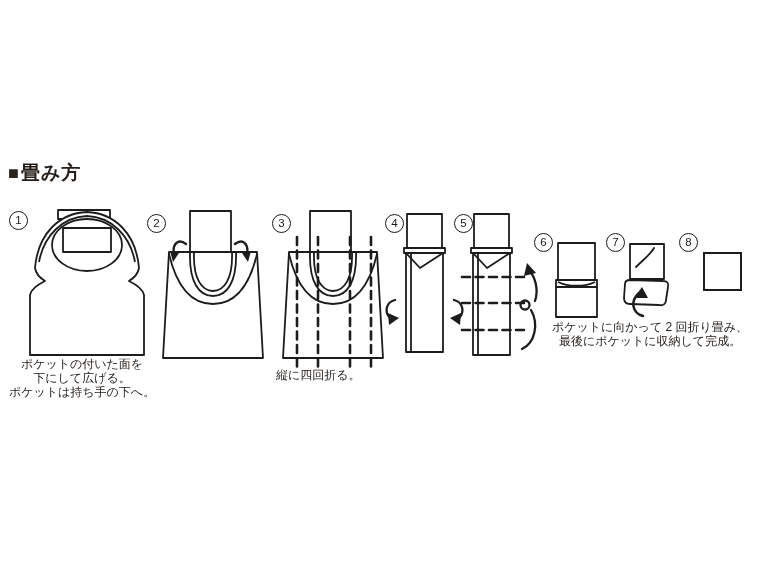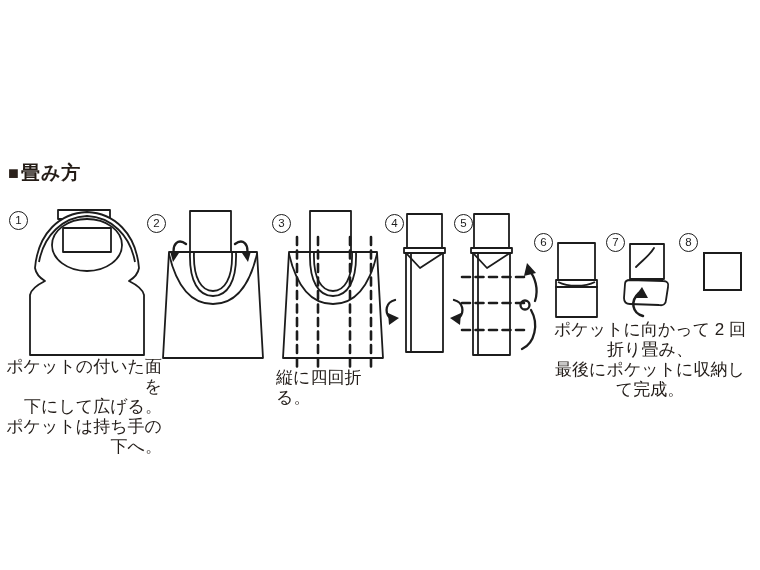--- a/index.html
+++ b/index.html
@@ -12,21 +12,21 @@
     letter-spacing:1px;display:flex;align-items:center;color:#241c16;
   }
   .title .marker{font-size:18px;margin-right:1px;color:#2b211b;}
   .stepnum{
     position:absolute;width:17px;height:17px;border:1.5px solid #1c1c1c;border-radius:50%;
     font-size:11.5px;line-height:17px;text-align:center;color:#1c1c1c;background:#fff;
     font-weight:400;
   }
   .illus{position:absolute;}
   .caption{
-    position:absolute;font-size:17px;line-height:1.18;color:#221c18;
+    position:absolute;font-size:12px;line-height:1.18;color:#221c18;
     white-space:pre-line;
   }
   .caption.center{text-align:center;}
   svg *{vector-effect:non-scaling-stroke;}
 </style>
 </head>
 <body>
 
 <div class="canvas">
 
@@ -145,20 +145,20 @@
         <path d="M 21,74 C 10,71 8,59 17,51"></path>
         <path d="M 12,56 L 20,45 L 26,56 Z" fill="#1c1c1c" stroke="none"></path>
       </g>
     </g>
   </svg>
 
   <svg class="illus" style="left:702px;top:251px;" width="42" height="42" viewBox="0 0 42 42">
     <rect x="2" y="2" width="37" height="37" fill="#fff" stroke="#1c1c1c" stroke-width="2"></rect>
   </svg>
 
-  <div class="caption center" style="left:2px;top:357px;width:160px;text-align:right;">ポケットの付いた面を
+  <div class="caption center" style="left:2px;top:357px;width:160px;">ポケットの付いた面を
 下にして広げる。
 ポケットは持ち手の下へ。</div>
   <div class="caption" style="left:276px;top:368px;width:110px;">縦に四回折る。</div>
   <div class="caption center" style="left:548px;top:320px;width:204px;">ポケットに向かって 2 回折り畳み、
 最後にポケットに収納して完成。</div>
 
 </div>
 
 </body></html>

